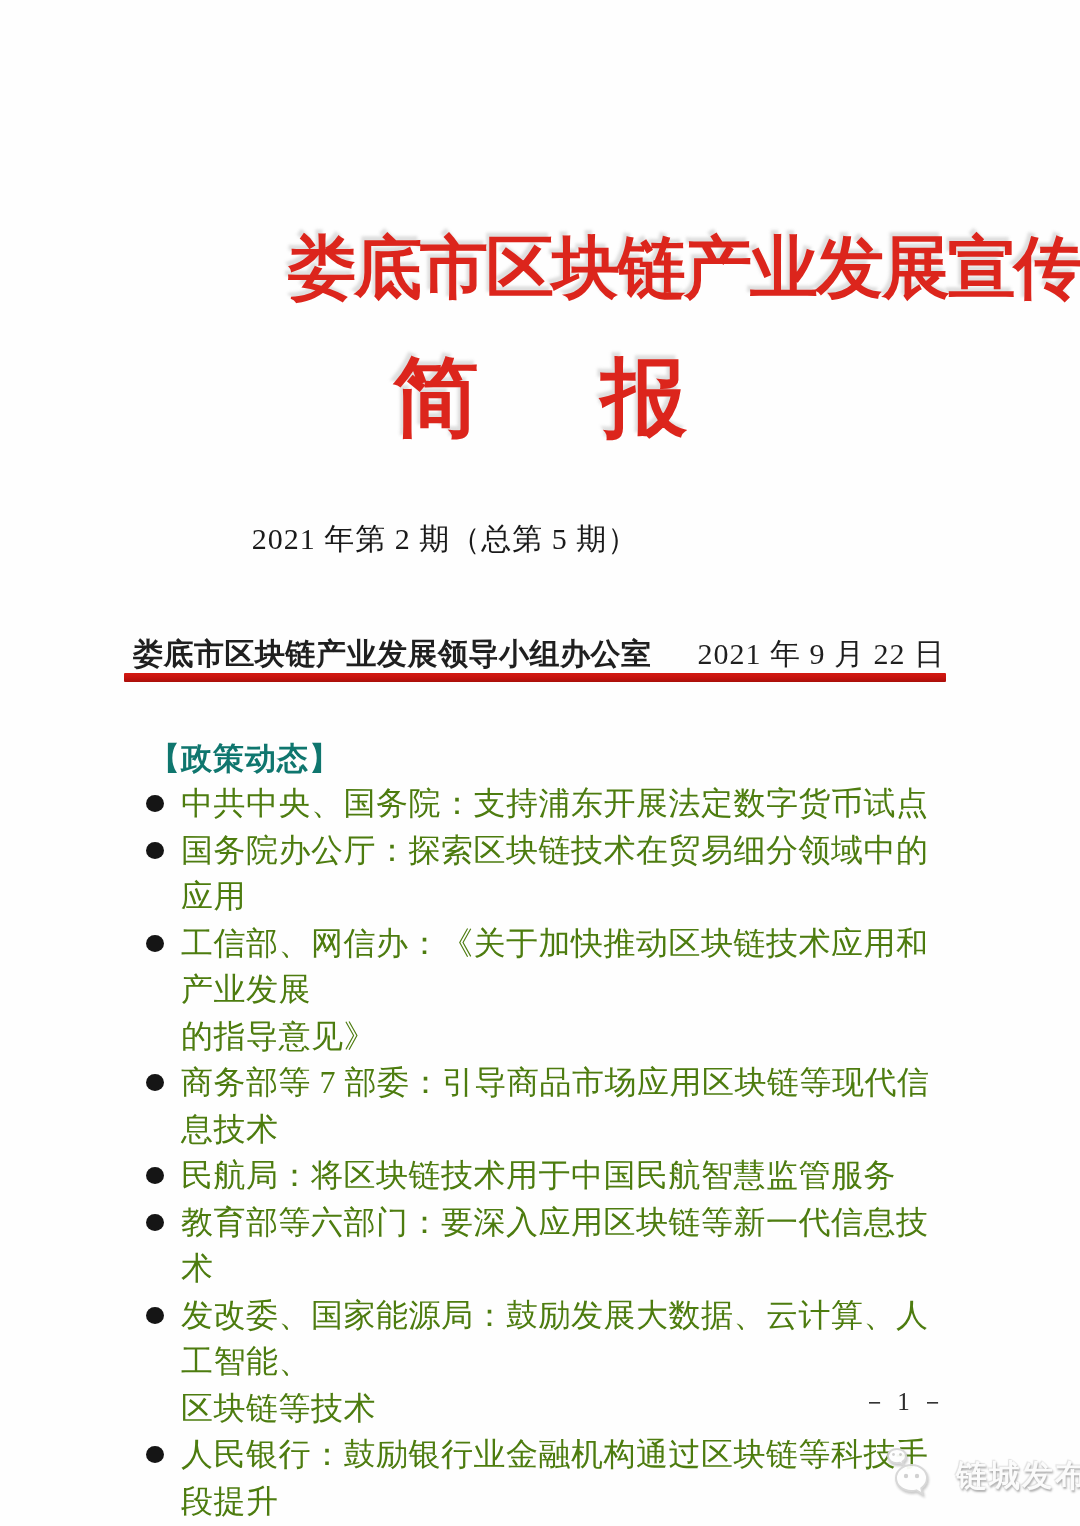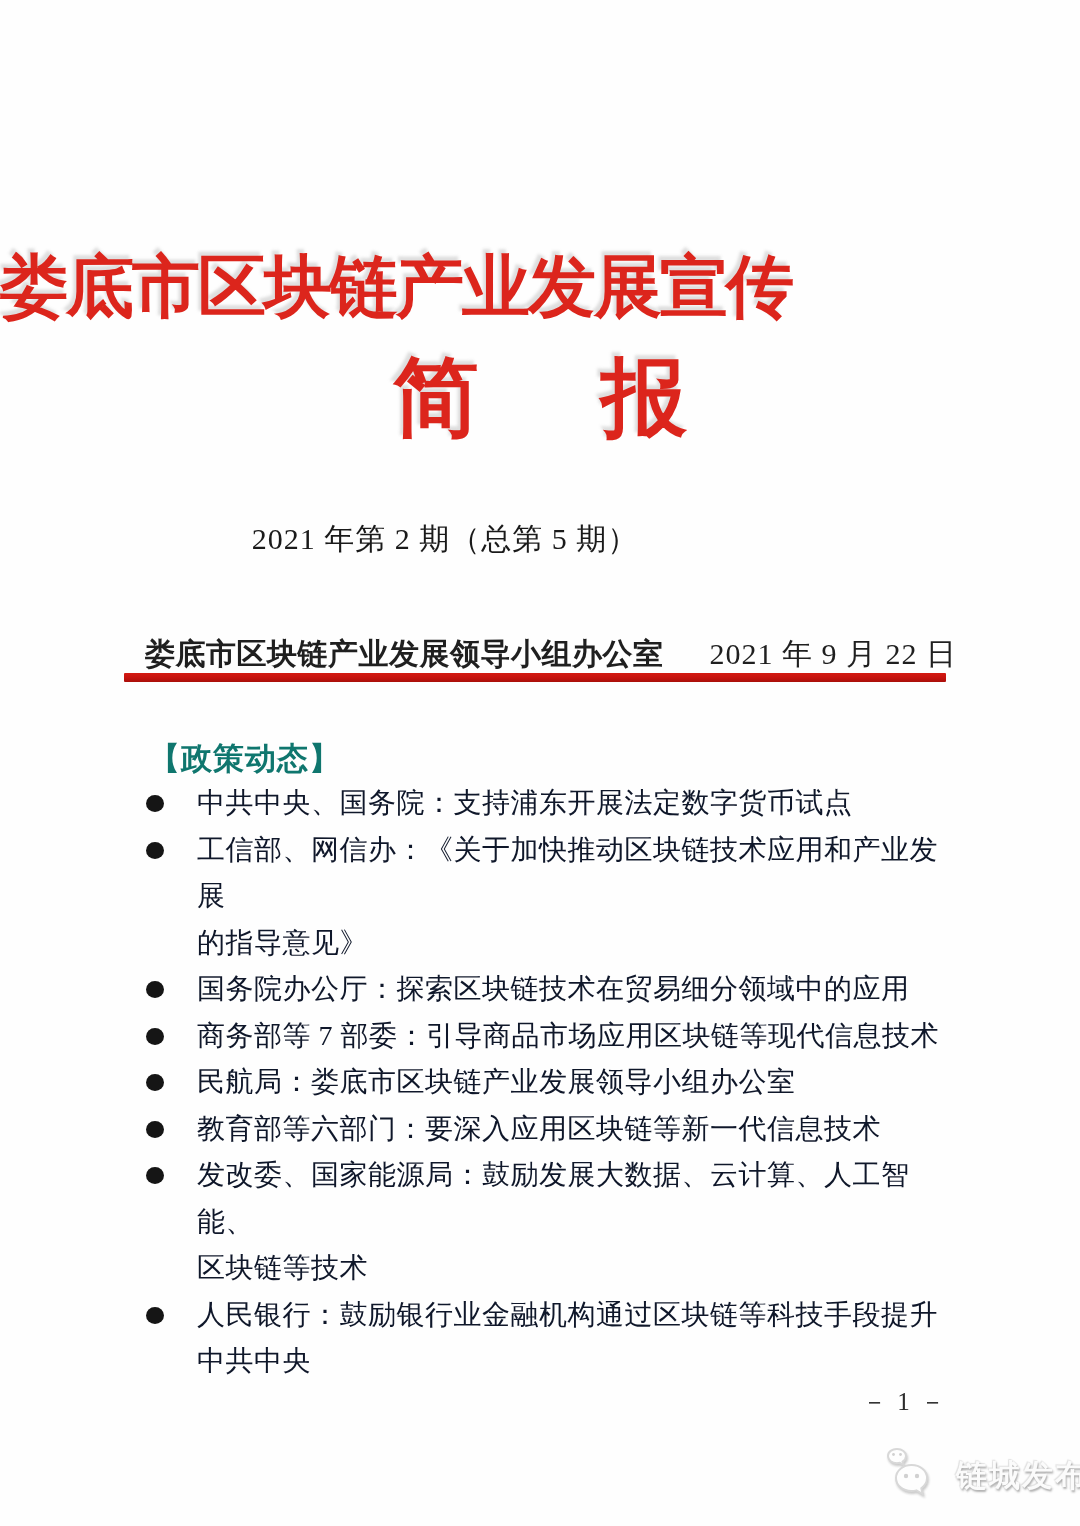--- a/index.html
+++ b/index.html
@@ -13,46 +13,45 @@
   .page{
     position:relative;
     width:1080px;height:1526px;
     background:#fefefe;
     overflow:hidden;
     font-family:"Liberation Serif","DejaVu Serif",serif;
     color:var(--body-text);
   }
   .title-line1{
     position:absolute;top:228px;left:0;width:1080px;
-    text-align:left;
+    text-align:right;
     font-size:68px;line-height:80px;font-weight:bold;
     letter-spacing:-2px;
     color:var(--title-red);
     text-shadow:-3px -4px 3px rgba(150,150,150,0.30);
     white-space:nowrap;
-    margin-top:19px;
   }
   .title-line2{
     position:absolute;top:350px;left:0;width:1080px;
     display:flex;justify-content:center;gap:122px;
     font-size:86px;line-height:96px;font-weight:bold;
     color:var(--title-red);
     text-shadow:-3px -4px 3px rgba(150,150,150,0.30);
   }
   .issue-line{
     position:absolute;top:518px;left:0;width:890px;
     text-align:center;
     font-size:30px;line-height:42px;
     color:#1a1a1a;
     letter-spacing:1px;
   }
   .byline{
     position:absolute;top:634px;left:133px;width:812px;
     display:flex;justify-content:space-between;align-items:baseline;
-    font-size:30px;line-height:40px;margin-left:12px;
+    font-size:30px;line-height:40px;
   }
   .byline .issuer{font-weight:700;letter-spacing:0.5px;}
   .byline .issue-date{font-weight:500;letter-spacing:1px;}
   .red-rule{
     position:absolute;top:673px;left:124px;width:822px;height:9px;
     background:linear-gradient(180deg,#d41a12 0%,var(--rule-red) 55%,#a80f0a 100%);
     border-radius:1px;
   }
   .section-header{
     position:absolute;top:740px;left:149px;
@@ -66,24 +65,23 @@
   }
   .li{display:flex;align-items:flex-start;}
   .dot{
     flex:none;
     width:18px;height:17px;border-radius:50%;
     background:#151515;
     margin:15px 17px 0 0;
   }
   .li-text{
     width:766px;
-    font-size:28px;line-height:46.5px;
-    color:#0f172a;
+    font-size:32px;line-height:46.5px;
+    color:#4d7c0f;
     letter-spacing:0.5px;
-    margin-left:16px;
   }
   .page-number{
     position:absolute;top:1387px;left:862px;
     font-size:25px;line-height:30px;color:#2b2b2b;
     letter-spacing:2px;white-space:nowrap;
   }
   .watermark{
     position:absolute;top:1448px;left:882px;
     display:flex;align-items:center;gap:22px;
     opacity:0.95;
@@ -127,40 +125,40 @@
   <div class="policy-list">
       <div class="li">
         <span class="dot"></span>
         <div class="li-text">
           <div>中共中央、国务院：支持浦东开展法定数字货币试点</div>
         </div>
       </div>
       <div class="li">
         <span class="dot"></span>
         <div class="li-text">
+          <div>国务院办公厅：探索区块链技术在贸易细分领域中的应用</div>
+        </div>
+      </div>
+      <div class="li">
+        <span class="dot"></span>
+        <div class="li-text">
           <div>工信部、网信办：《关于加快推动区块链技术应用和产业发展</div>
           <div>的指导意见》</div>
         </div>
       </div>
       <div class="li">
         <span class="dot"></span>
         <div class="li-text">
-          <div>国务院办公厅：探索区块链技术在贸易细分领域中的应用</div>
-        </div>
-      </div>
-      <div class="li">
-        <span class="dot"></span>
-        <div class="li-text">
           <div>商务部等 7 部委：引导商品市场应用区块链等现代信息技术</div>
         </div>
       </div>
       <div class="li">
         <span class="dot"></span>
         <div class="li-text">
-          <div>民航局：娄底市区块链产业发展领导小组办公室</div>
+          <div>民航局：将区块链技术用于中国民航智慧监管服务</div>
         </div>
       </div>
       <div class="li">
         <span class="dot"></span>
         <div class="li-text">
           <div>教育部等六部门：要深入应用区块链等新一代信息技术</div>
         </div>
       </div>
       <div class="li">
         <span class="dot"></span>

